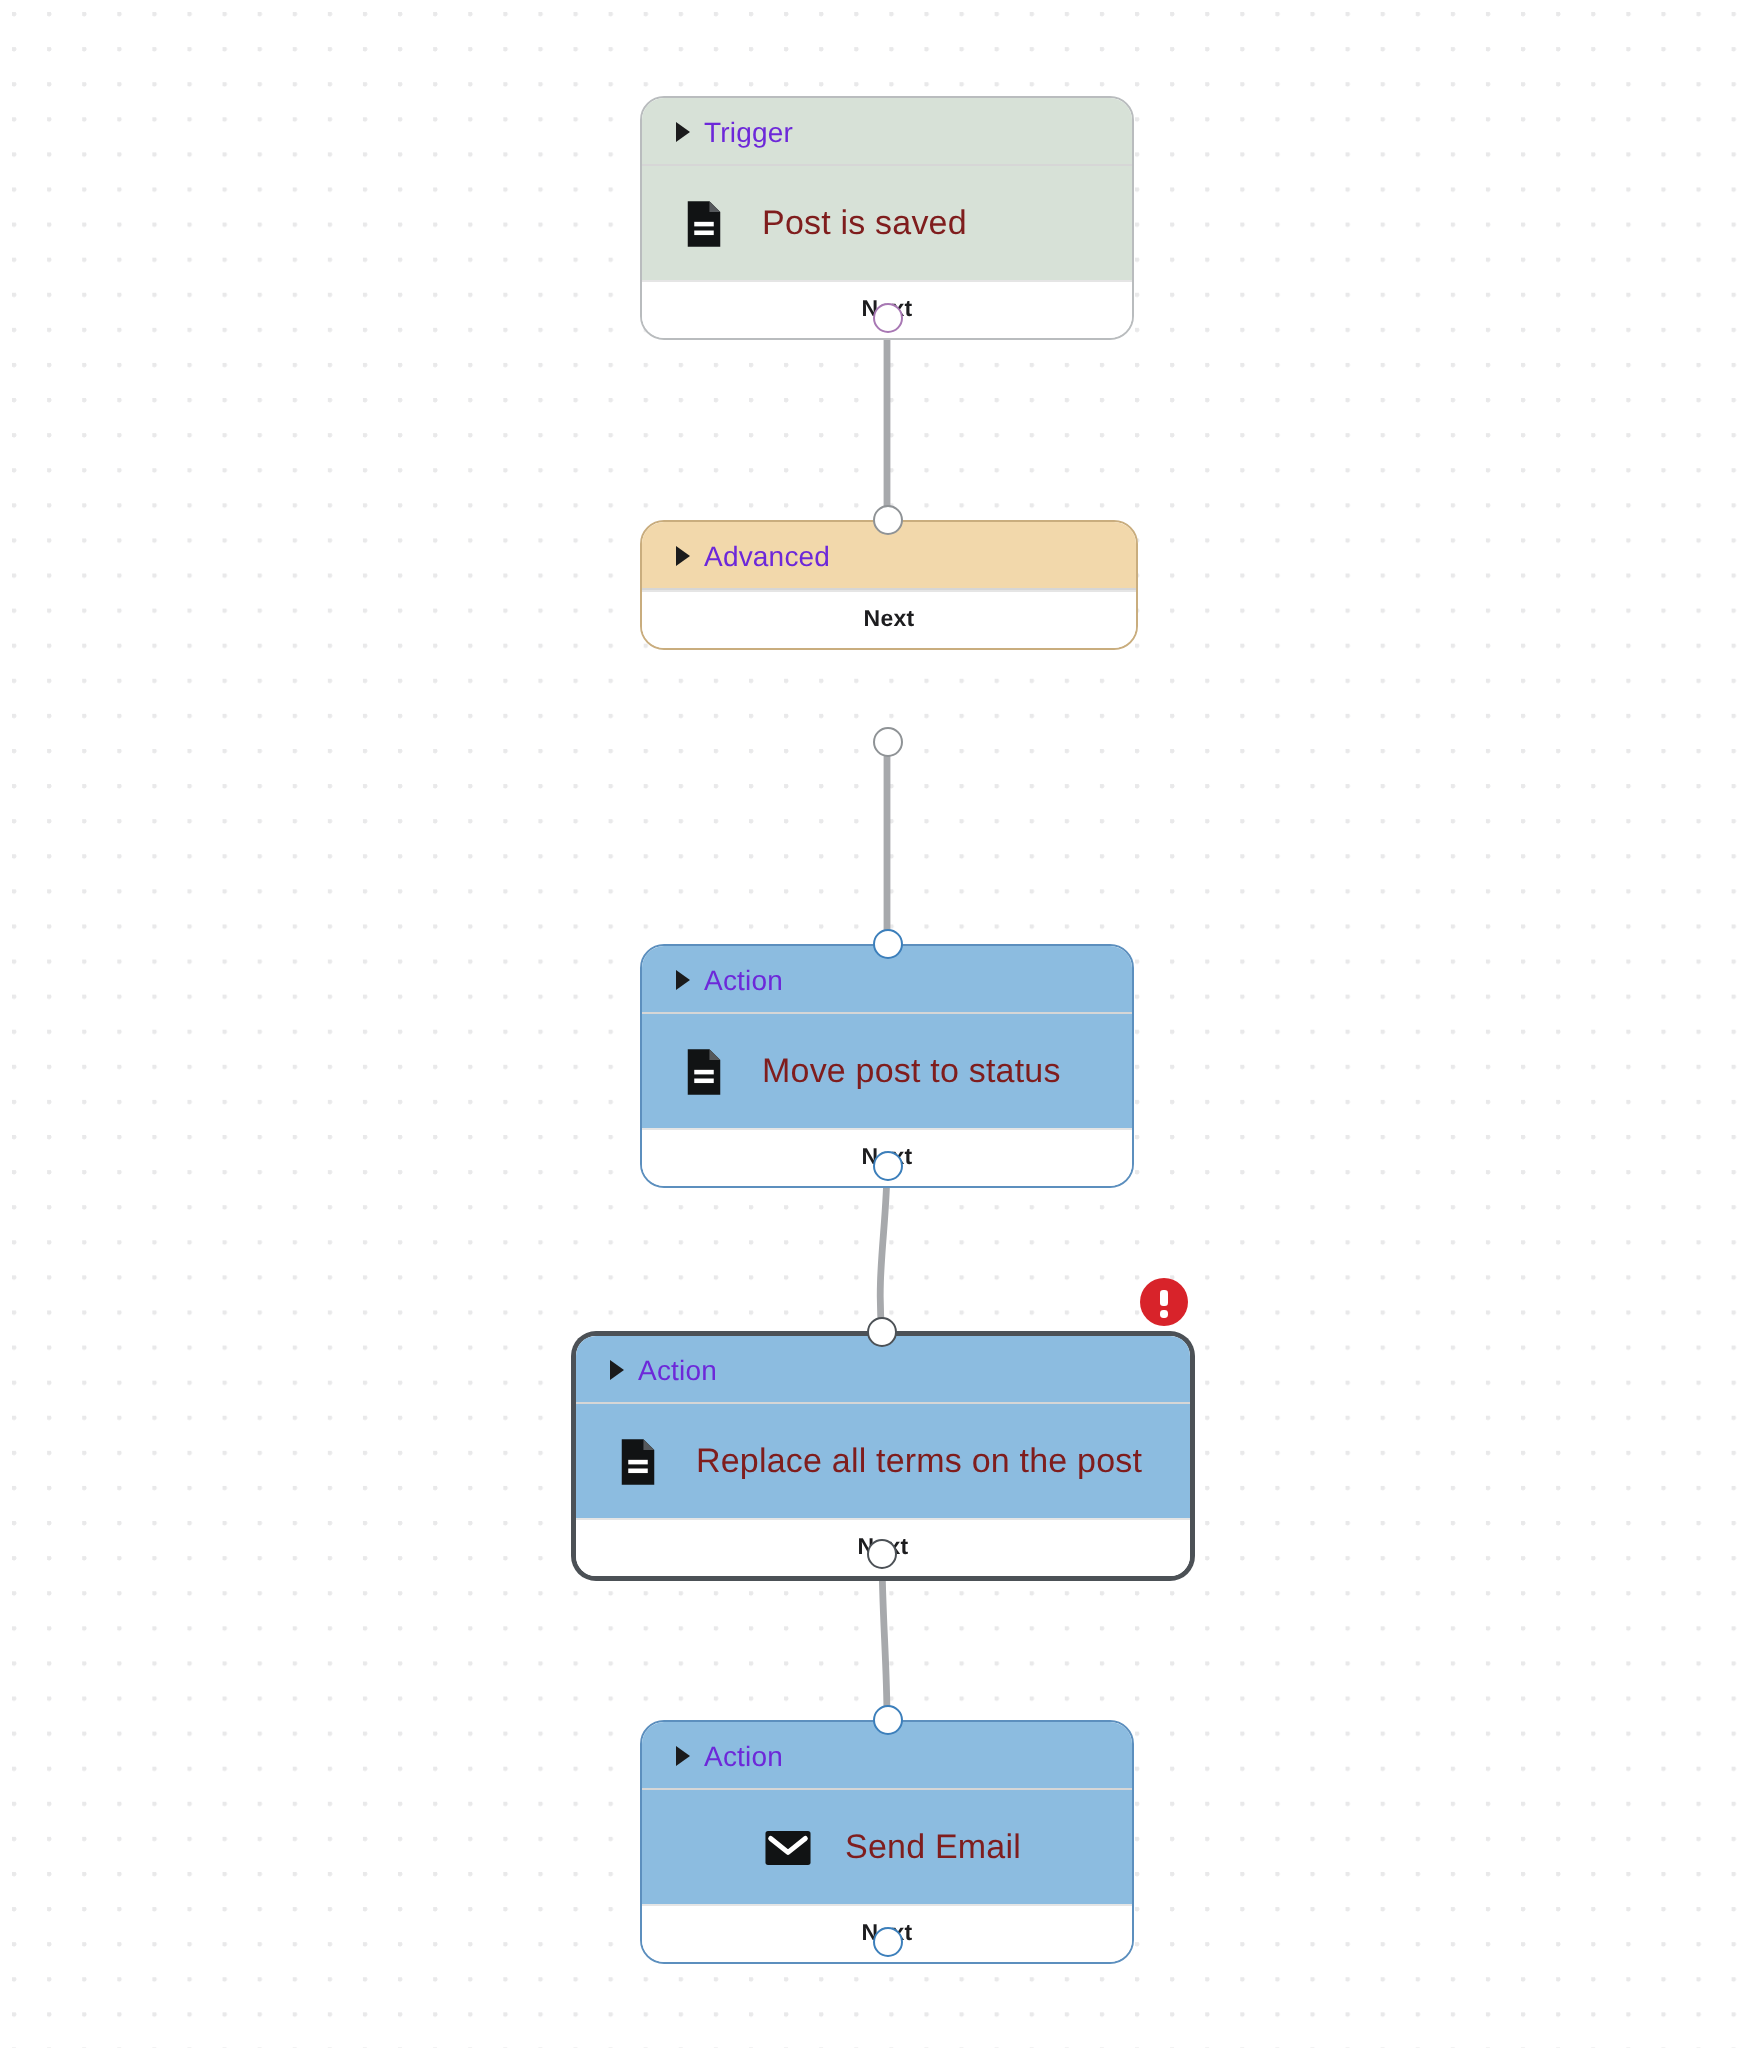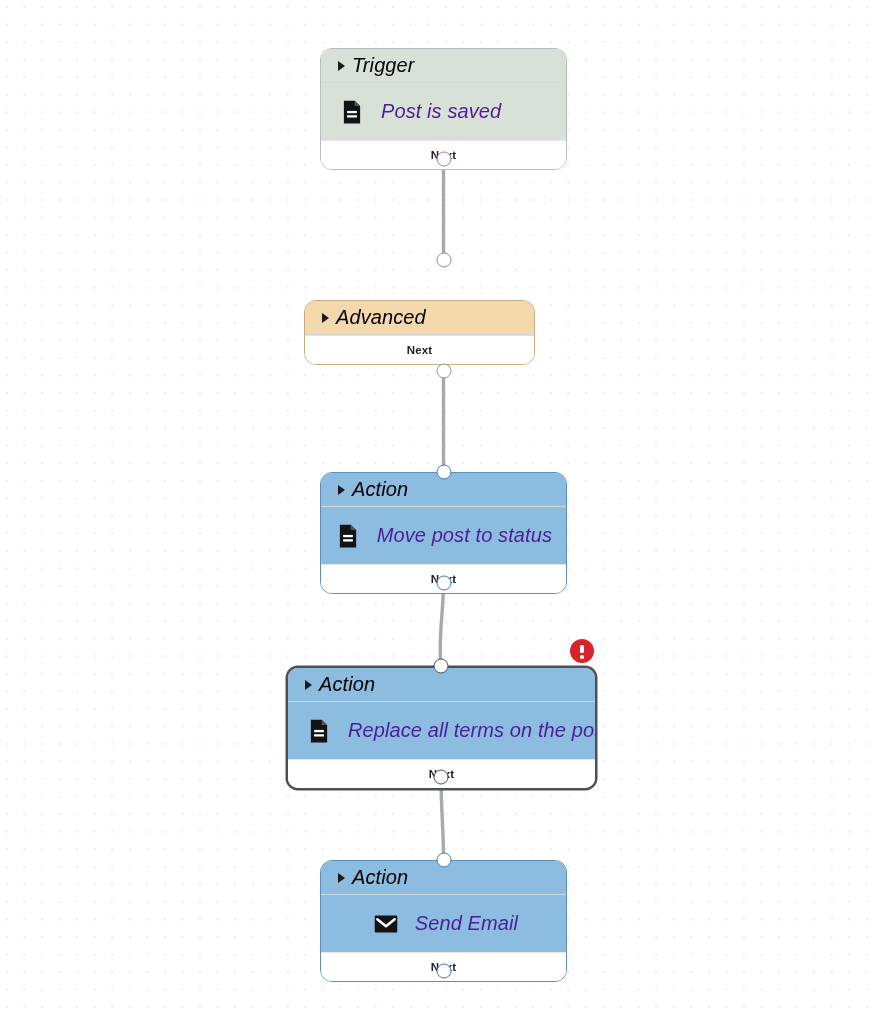--- a/index.html
+++ b/index.html
@@ -46,24 +46,23 @@
     box-shadow: 0 0 0 0.5px #4c5156;
   }
 
   .node-head {
     display: flex;
     align-items: center;
     gap: 7px;
     height: 33px;
     padding: 0 0 0 17px;
     box-sizing: border-box;
-    font-size: 20px;
-    color: #000000;
+    font-size: 14px;
+    color: #6d28d9;
     letter-spacing: .1px;
-    font-style: italic;
   }
   .node-head .caret {
     width: 0; height: 0;
     border-left: 7.5px solid #1b1b1c;
     border-top: 5.2px solid transparent;
     border-bottom: 5.2px solid transparent;
     flex: none;
   }
 
   .node-divider {
@@ -73,25 +72,24 @@
 
   .node-body {
     display: flex;
     align-items: center;
     gap: 16px;
     height: 57px;
     padding: 0 14px 0 18px;
     box-sizing: border-box;
   }
   .node-title {
-    font-size: 20px;
-    color: #4c1d95;
+    font-size: 17px;
+    color: #7f1d1d;
     letter-spacing: .1px;
     white-space: nowrap;
-    font-style: italic;
   }
   .node-icon { flex: none; width: 26px; height: 26px; display:block; }
 
   .node-foot {
     position: relative;
     height: 28px;
     background: #ffffff;
     border-top: 1px solid rgba(0,0,0,.1);
     display: flex;
     align-items: center;
@@ -181,40 +179,40 @@
         <rect x="7.5" y="15" width="9" height="2.1" fill="#ffffff"></rect>
       </svg>
       <span class="node-title">Post is saved</span>
     </div>
     <div class="node-foot">
       <span class="foot-label">Next</span>
     </div>
   </div>
   <div class="handle purple" style="left:443.5px; top:159px;"></div>
 
-  <div class="node" style="left:304px; top:260px; width:231px; border-color:#c9ad7e;margin-top:40px;">
+  <div class="node" style="left:320px; top:260px; width:249px; border-color:#c9ad7e;">
     <div class="node-head" style="background:#f2d8ab;">
       <span class="caret"></span>
       <span>Advanced</span>
     </div>
     <div class="node-divider"></div>
     <div class="node-foot">
       <span class="foot-label">Next</span>
     </div>
   </div>
   <div class="handle gray" style="left:443.5px; top:260px;"></div>
   <div class="handle gray" style="left:443.5px; top:371px;"></div>
 
   <div class="node" style="left:320px; top:472px; width:247px; border-color:#5c8fbe;">
     <div class="node-head" style="background:#8cbce0;">
       <span class="caret"></span>
       <span>Action</span>
     </div>
     <div class="node-divider"></div>
-    <div class="node-body" style="background:#8cbce0;justify-content:flex-end;">
+    <div class="node-body" style="background:#8cbce0;">
       <svg class="node-icon" viewBox="0 0 24 24">
         <path d="M4.5 1.5h10l5 5v16h-15z" fill="#111314"></path>
         <path d="M14.5 1.5v5h5z" fill="#55585b"></path>
         <rect x="7.5" y="11" width="9" height="2.1" fill="#ffffff"></rect>
         <rect x="7.5" y="15" width="9" height="2.1" fill="#ffffff"></rect>
       </svg>
       <span class="node-title">Move post to status</span>
     </div>
     <div class="node-foot">
       <span class="foot-label">Next</span>

